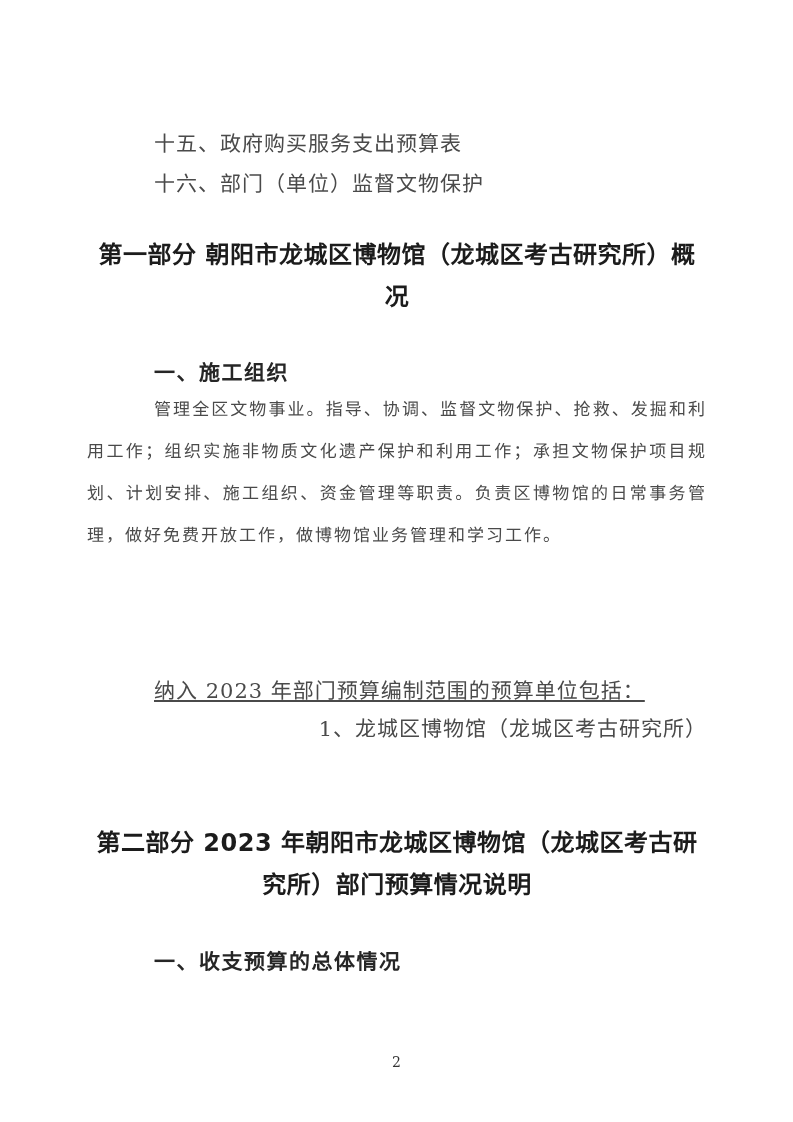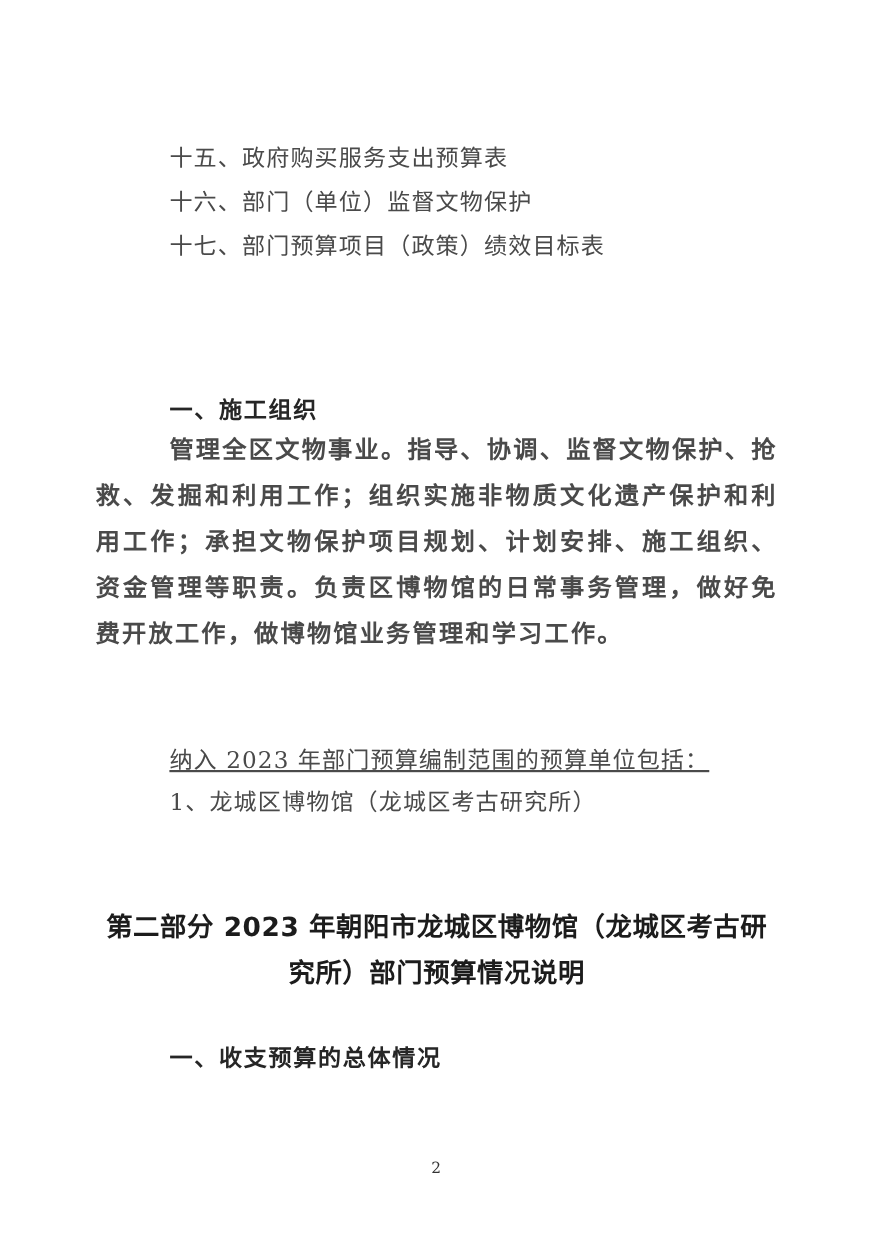--- a/index.html
+++ b/index.html
@@ -48,27 +48,26 @@
     color: #262626;
     font-size: 21px;
     line-height: 24px;
     padding-left: 67px;
     letter-spacing: 1.5px;
     white-space: nowrap;
   }
 
   
   .paragraph {
-    font-size: 22px;
+    font-size: 17px;
     line-height: 42px;
     text-align: justify;
     text-indent: 67px;
     letter-spacing: 2px;
     color: #4a4a4a;
-    font-weight: bold;
   }
 
   .body-line {
     font-size: 21px;
     line-height: 24px;
     padding-left: 67px;
     letter-spacing: 1px;
     white-space: nowrap;
   }
 
@@ -84,32 +83,32 @@
   }
 </style>
 </head>
 <body>
 
 <div class="page">
 
   <div class="abs" style="top: 108px;">
     <p class="toc-line">十五、政府购买服务支出预算表</p>
     <p class="toc-line">十六、部门（单位）监督文物保护</p>
-    <p class="toc-line">十七、部门预算项目（政策）绩效目标表</p>
   </div>
 
+  <h1 class="abs part-title" style="top: 218px;">第一部分 朝阳市龙城区博物馆（龙城区考古研究所）概况</h1>
 
   <h2 class="abs section-heading" style="top: 345px;">一、施工组织</h2>
 
   <p class="abs paragraph" style="top: 372px;">管理全区文物事业。指导、协调、监督文物保护、抢救、发掘和利用工作；组织实施非物质文化遗产保护和利用工作；承担文物保护项目规划、计划安排、施工组织、资金管理等职责。负责区博物馆的日常事务管理，做好免费开放工作，做博物馆业务管理和学习工作。</p>
 
 
   <p class="abs body-line" style="top: 663px; text-decoration: underline;">纳入 2023 年部门预算编制范围的预算单位包括：</p>
 
-  <p class="abs body-line" style="top: 701px;">1、龙城区博物馆（龙城区考古研究所）</p>
+  <p class="abs body-line" style="top: 701px; text-align: right;">1、龙城区博物馆（龙城区考古研究所）</p>
 
   <h1 class="abs part-title" style="top: 806px;">第二部分 2023 年朝阳市龙城区博物馆（龙城区考古研究所）部门预算情况说明</h1>
 
   <h2 class="abs section-heading" style="top: 934px;">一、收支预算的总体情况</h2>
 
   <div class="page-number">2</div>
 
 </div>
 
 </body></html>

